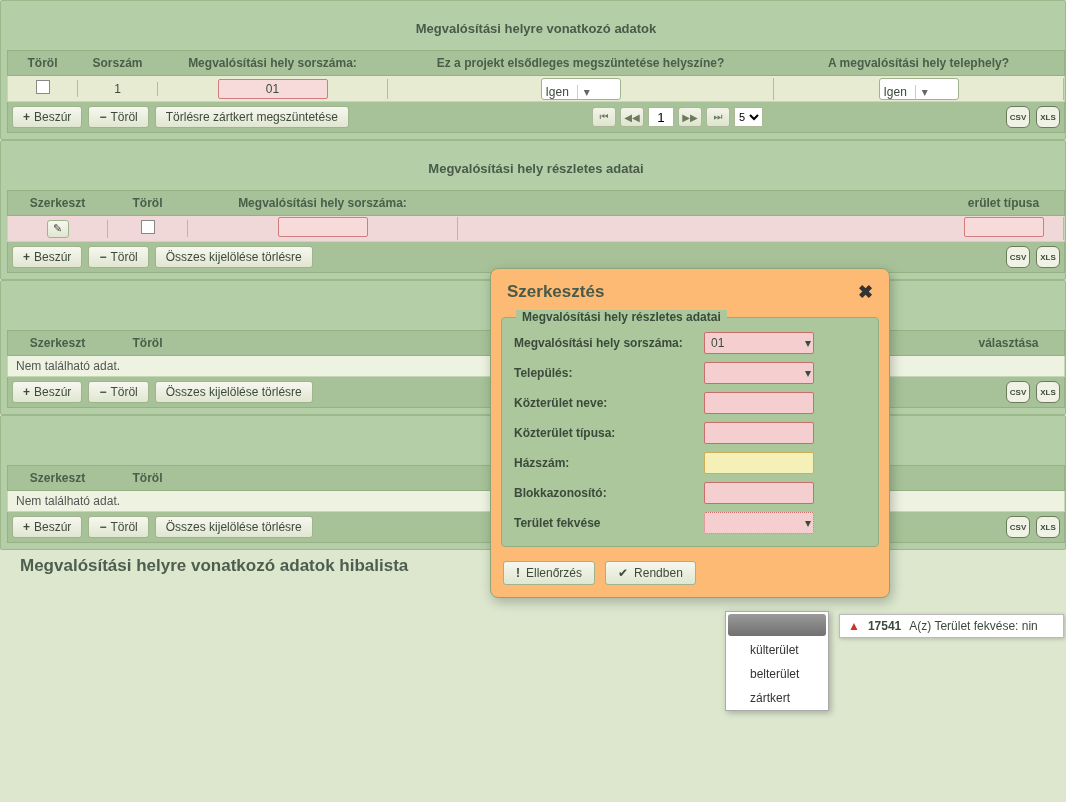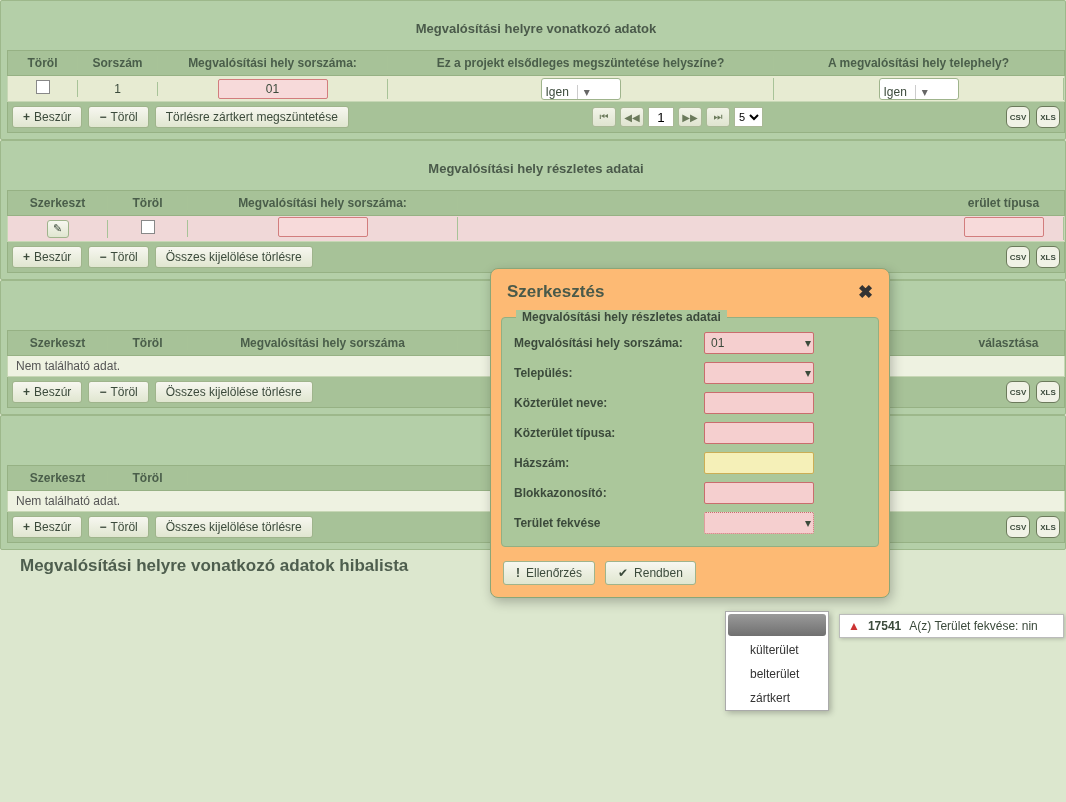--- a/index.html
+++ b/index.html
@@ -321,21 +321,20 @@
       <span class="sicon">XLS</span>
     </div>
   </div>
 </div>
 
 <div class="panel">
   <div class="panel-title">Tevékenys</div>
   <div class="grid-head">
     <div style="width:100px">Szerkeszt</div>
     <div style="width:80px">Töröl</div>
-    <div style="width:270px">Megvalósítási hely sorszáma</div>
     <div style="flex:1"></div>
     <div style="width:110px">választása</div>
   </div>
   <div class="no-data">Nem található adat.</div>
   <div class="bottom-bar">
     <button class="btn">
         <span class="btn-bold">+</span>
         <span>Beszúr</span>
       </button>
     <button class="btn">

